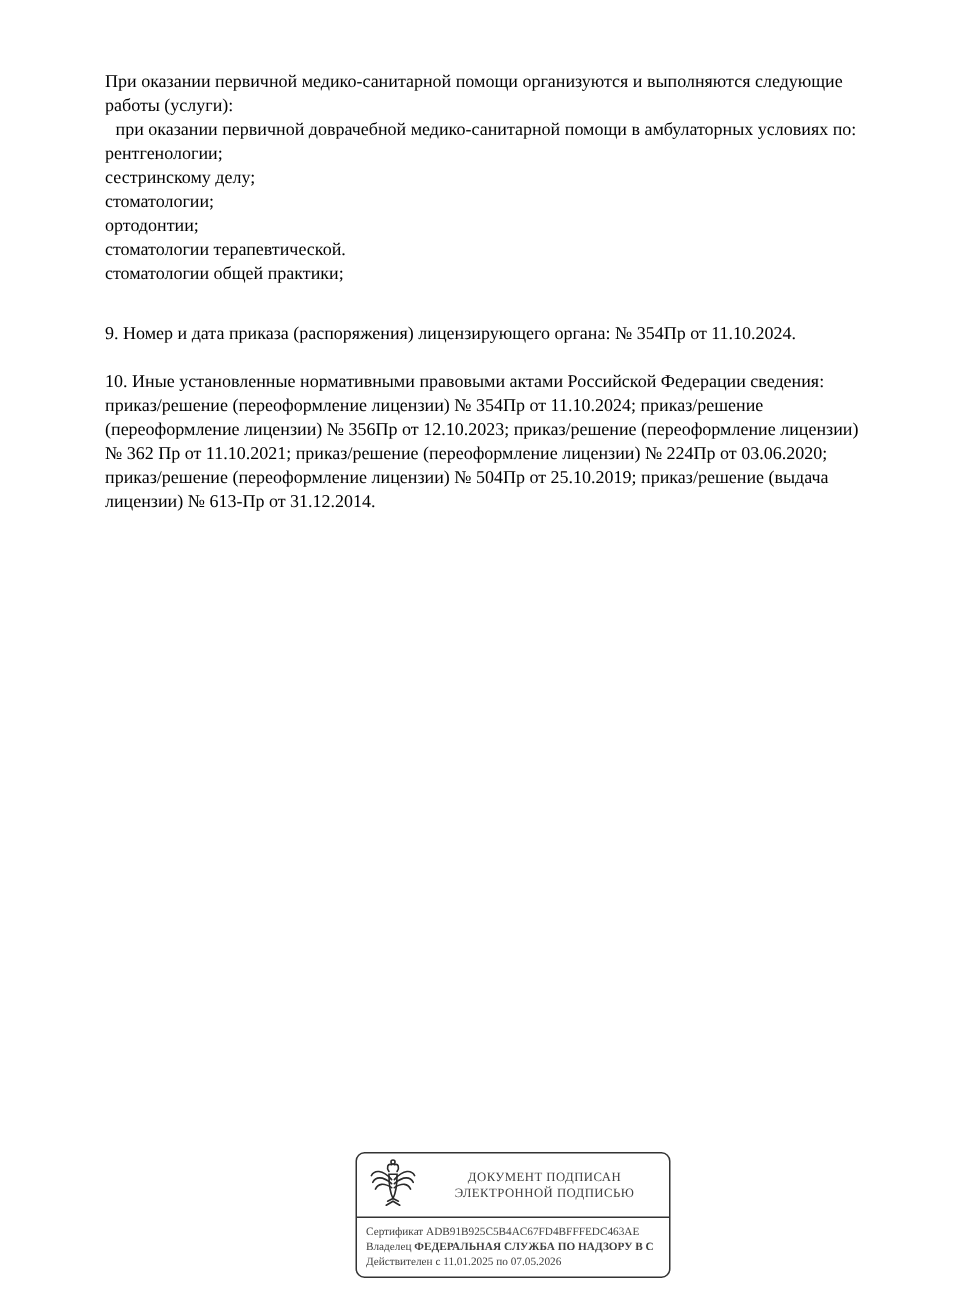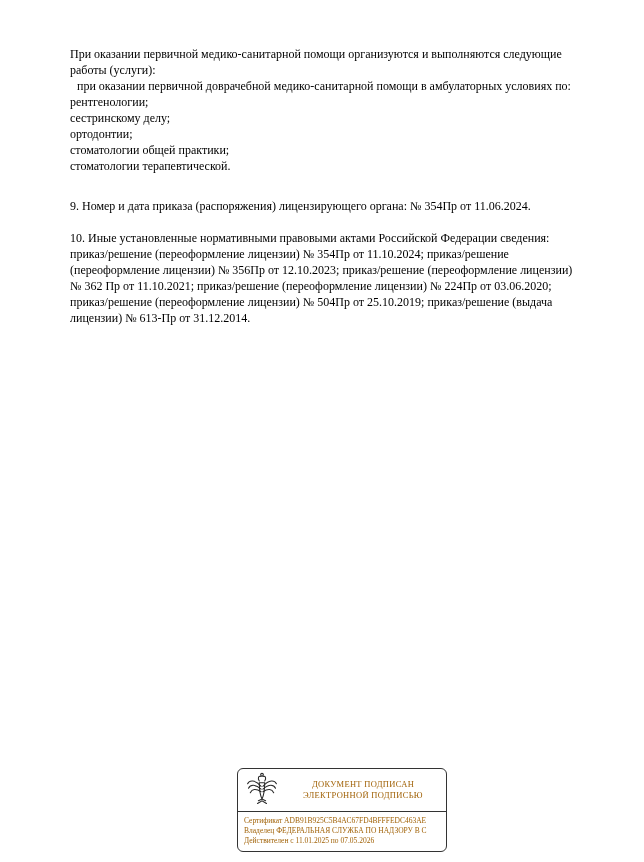--- a/index.html
+++ b/index.html
@@ -37,21 +37,21 @@
   .stamp {
     position: absolute;
     left: 237px;
     top: 768px;
     width: 210px;
     border: 1.5px solid #333333;
     border-radius: 6px;
     background: #ffffff;
     box-sizing: border-box;
     font-family: "Liberation Serif", "DejaVu Serif", serif;
-    color: #a16207;
+    color: #404040;
   }
   .stamp-top {
     display: flex;
     align-items: center;
     height: 42px;
     border-bottom: 1px solid #333333;
   }
   .stamp-emblem {
     width: 48px;
     display: flex;
@@ -68,37 +68,38 @@
     padding-right: 6px;
   }
   .stamp-bottom {
     padding: 4px 6px 5px 6px;
     font-size: 7.5px;
     line-height: 10px;
     white-space: nowrap;
     overflow: hidden;
   }
   .stamp-bottom .row { overflow: hidden; }
-  .owner-value { font-weight: normal; }
+  .owner-value { font-weight: bold; }
 </style>
 </head>
 <body>
 
 <div class="page">
 
   <div class="content">
     <p>При оказании первичной медико-санитарной помощи организуются и выполняются следующие работы (услуги):</p>
     <p class="b1">при оказании первичной доврачебной медико-санитарной помощи в амбулаторных условиях по:</p>
     <p class="b2">рентгенологии;</p>
     <p class="b2">сестринскому делу;</p>
+    <p class="b2">стоматологии;</p>
     <p class="b2">ортодонтии;</p>
+    <p class="b2">стоматологии терапевтической.</p>
     <p class="b2">стоматологии общей практики;</p>
-    <p class="b2">стоматологии терапевтической.</p>
 
-    <p class="sp2">9. Номер и дата приказа (распоряжения) лицензирующего органа: № 354Пр от 11.06.2024.</p>
+    <p class="sp2">9. Номер и дата приказа (распоряжения) лицензирующего органа: № 354Пр от 11.10.2024.</p>
 
     <p class="sp">10. Иные установленные нормативными правовыми актами Российской Федерации сведения: приказ/решение (переоформление лицензии) № 354Пр от 11.10.2024; приказ/решение (переоформление лицензии) № 356Пр от 12.10.2023; приказ/решение (переоформление лицензии) № 362 Пр от 11.10.2021; приказ/решение (переоформление лицензии) № 224Пр от 03.06.2020; приказ/решение (переоформление лицензии) № 504Пр от 25.10.2019; приказ/решение (выдача лицензии) № 613-Пр от 31.12.2014.</p>
 
   </div>
 
   <div class="stamp">
     <div class="stamp-top">
       <div class="stamp-emblem">
         <svg width="34" height="36" viewBox="0 0 36 40" aria-hidden="true">
           <g fill="none" stroke="#2a2a2a" stroke-width="1.2" stroke-linecap="round">

